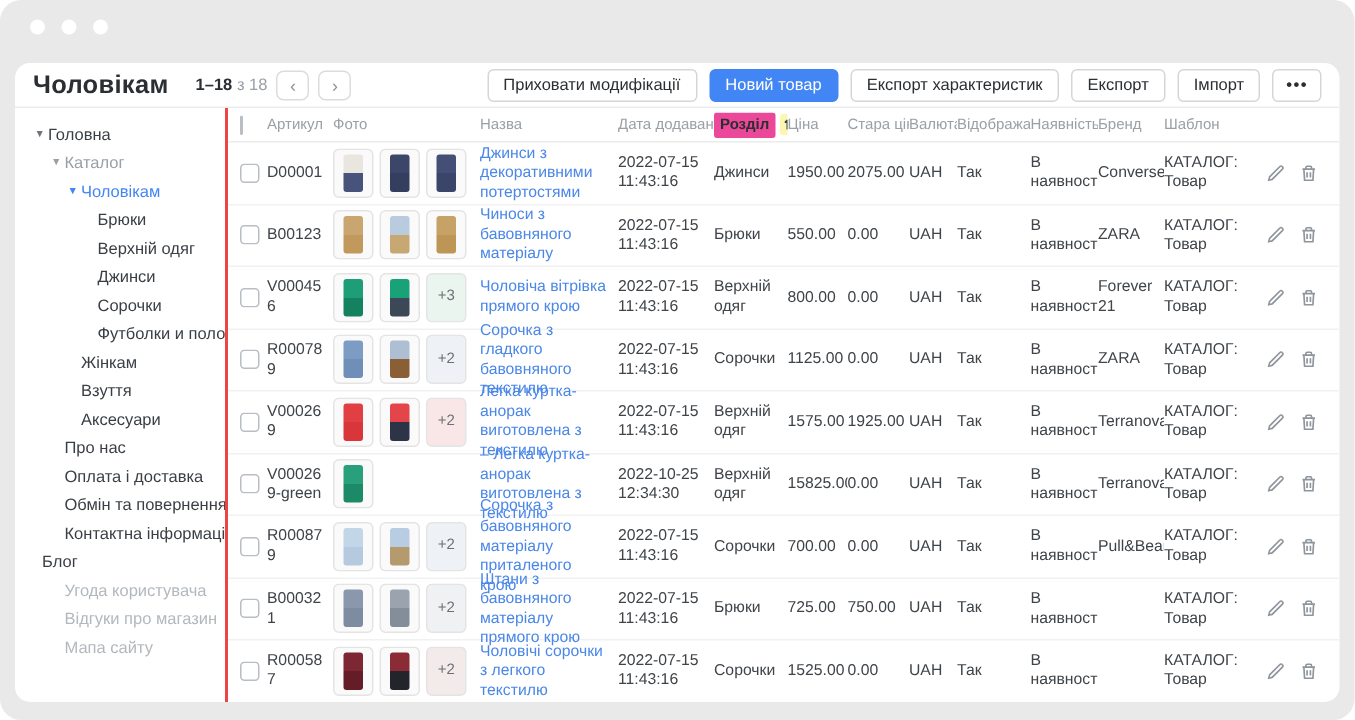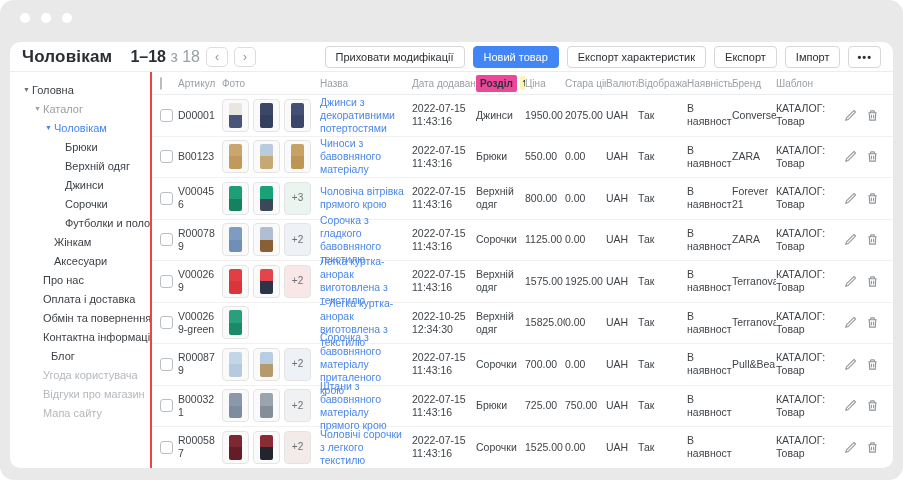--- a/index.html
+++ b/index.html
@@ -7,21 +7,21 @@
   .window { position:absolute; inset:0; width:903px; height:480px; background:#e9e9e9; border-radius:14px; overflow:hidden; }
   .chrome-dots { position:absolute; top:13px; left:20px; display:flex; gap:11px; }
   .chrome-dots .dot { width:10px; height:10px; border-radius:50%; background:#ffffff; }
 
   .card { position:absolute; left:10px; top:42px; right:10px; bottom:12px; background:#ffffff; border-radius:10px; overflow:hidden; display:flex; flex-direction:column; }
 
   
   .card-header { height:30px; flex:0 0 30px; display:flex; align-items:center; padding:0 12px; border-bottom:1px solid #ececec; }
   .page-title { font-size:17px; font-weight:bold; color:#2b2f33; letter-spacing:.2px; }
   .pager { display:flex; align-items:center; margin-left:18px; gap:6px; }
-  .pager-text { font-size:16px; color:#9aa0a6; white-space:nowrap; }
+  .pager-text { font-size:11px; color:#9aa0a6; white-space:nowrap; }
   .pager-text b { color:#2b2f33; font-weight:bold; }
   .pager-btn { width:22px; height:20px; border:1px solid #dcdcdc; border-radius:5px; background:#fff; display:flex; align-items:center; justify-content:center; color:#8a8f98; font-size:12px; line-height:1; cursor:pointer; }
   .header-actions { margin-left:auto; display:flex; align-items:center; gap:8px; }
   .btn { height:22px; padding:0 10px; border:1px solid #d6d6d6; border-radius:4px; background:#fff; font-size:11px; color:#2b2f33; display:flex; align-items:center; white-space:nowrap; cursor:pointer; font-family:inherit; }
   .btn.primary { background:#4285f4; border-color:#4285f4; color:#fff; }
   .btn.more { letter-spacing:1px; font-weight:bold; padding:0 8px; }
 
   
   .card-body { flex:1; display:flex; min-height:0; }
   .sidebar { flex:0 0 142px; border-right:2px solid #ef4444; padding-top:8px; overflow:hidden; }
@@ -115,39 +115,43 @@
           <div class="nav-item" style="padding-left: 46px;">
     <span class="chev empty" style="font-size: 7px;">▼</span>
     <span class="nav-label">Футболки и поло</span>
   </div>
           <div class="nav-item" style="padding-left: 35px;">
     <span class="chev empty" style="font-size: 7px;">▼</span>
     <span class="nav-label">Жінкам</span>
   </div>
           <div class="nav-item" style="padding-left: 35px;">
     <span class="chev empty" style="font-size: 7px;">▼</span>
+    <span class="nav-label">Взуття</span>
+  </div>
+          <div class="nav-item" style="padding-left: 35px;">
+    <span class="chev empty" style="font-size: 7px;">▼</span>
     <span class="nav-label">Аксесуари</span>
   </div>
           <div class="nav-item" style="padding-left: 24px;">
     <span class="chev empty" style="font-size: 7px;">▼</span>
     <span class="nav-label">Про нас</span>
   </div>
           <div class="nav-item" style="padding-left: 24px;">
     <span class="chev empty" style="font-size: 7px;">▼</span>
     <span class="nav-label">Оплата і доставка</span>
   </div>
           <div class="nav-item" style="padding-left: 24px;">
     <span class="chev empty" style="font-size: 7px;">▼</span>
     <span class="nav-label">Обмін та повернення</span>
   </div>
           <div class="nav-item" style="padding-left: 24px;">
     <span class="chev empty" style="font-size: 7px;">▼</span>
     <span class="nav-label">Контактна інформація</span>
   </div>
-          <div class="nav-item" style="padding-left: 9px; margin-left: 23px;">
+          <div class="nav-item" style="padding-left: 9px;">
     <span class="chev empty" style="font-size: 7px;">▼</span>
     <span class="nav-label">Блог</span>
   </div>
           <div class="nav-item muted" style="padding-left: 24px;">
     <span class="chev empty" style="font-size: 7px;">▼</span>
     <span class="nav-label">Угода користувача</span>
   </div>
           <div class="nav-item muted" style="padding-left: 24px;">
     <span class="chev empty" style="font-size: 7px;">▼</span>
     <span class="nav-label">Відгуки про магазин</span>

